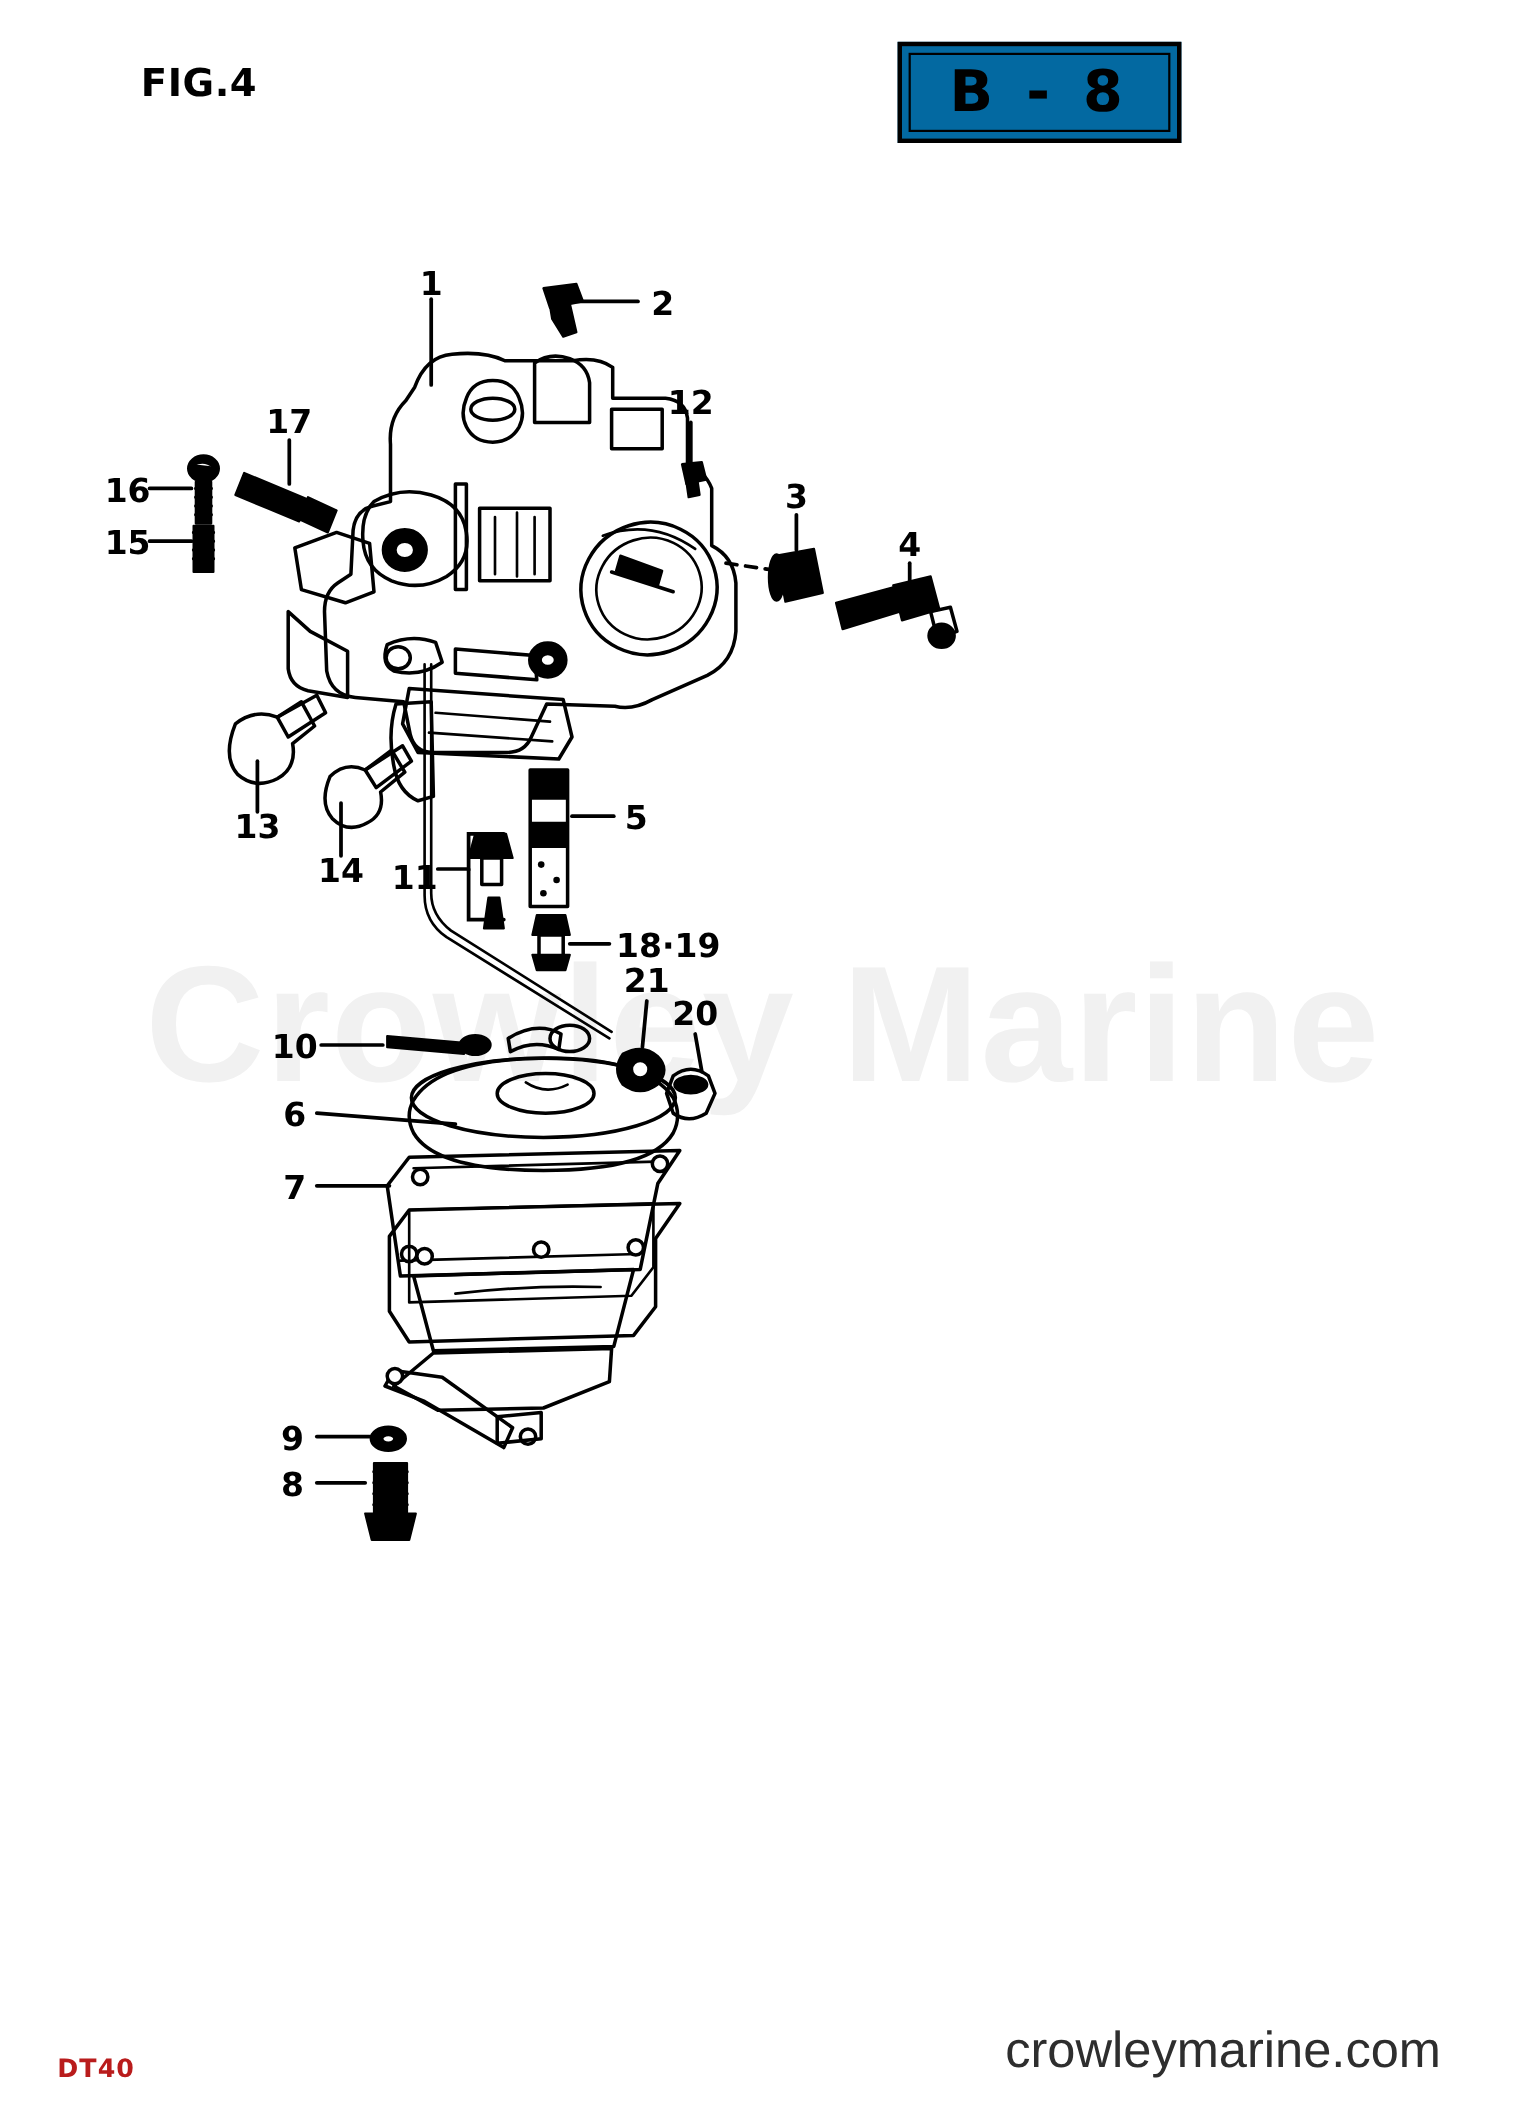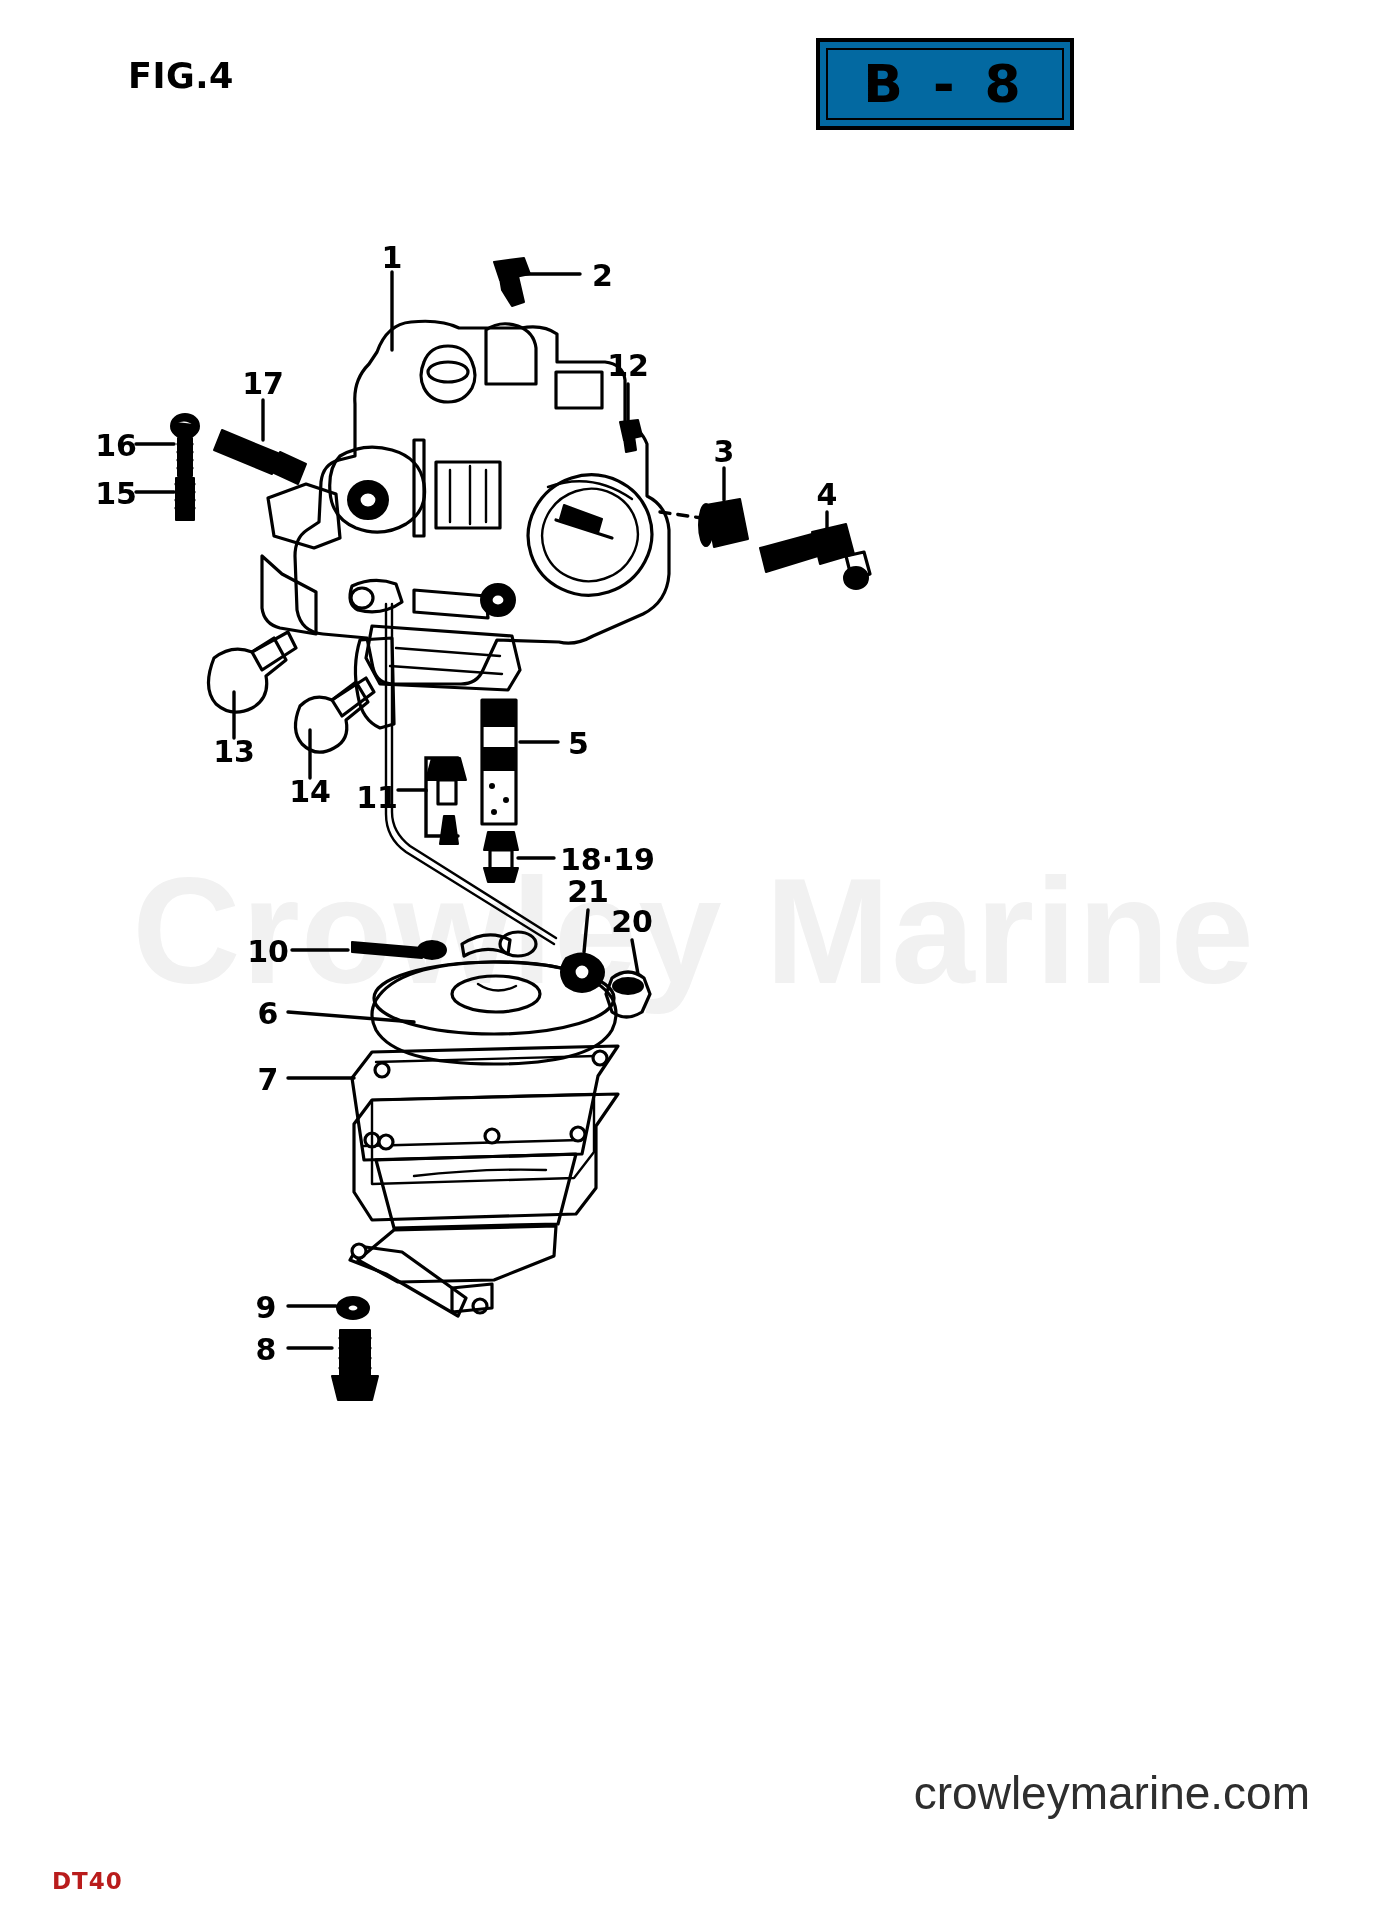--- a/index.html
+++ b/index.html
@@ -69,21 +69,21 @@
     top: 1868px;
     font-family: "DejaVu Sans", sans-serif;
     font-size: 23px;
     font-weight: 600;
     letter-spacing: 1px;
     color: #b91c1c;
   }
   #site-footer {
     position: absolute;
     left: 680px;
-    top: 1766px;
+    top: 1836px;
     width: 630px;
     text-align: right;
     font-family: "Liberation Sans", sans-serif;
     font-size: 46px;
     font-weight: 400;
     color: #2e2e2e;
     letter-spacing: 0px;
   }
 
   

